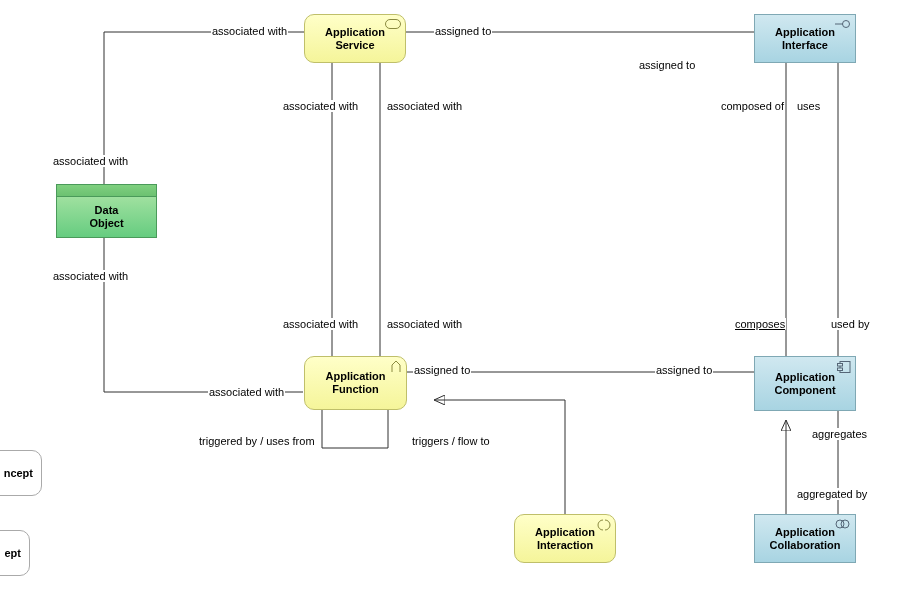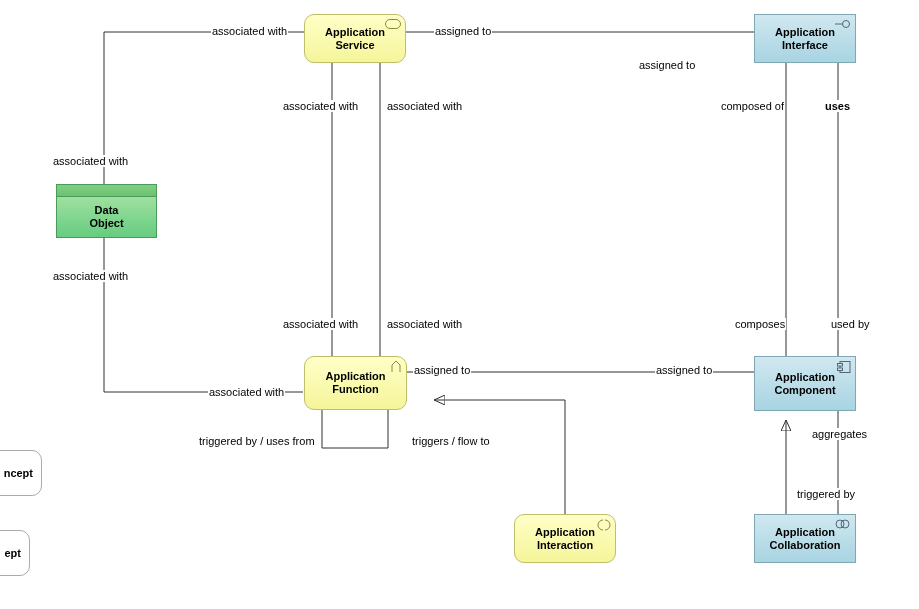--- a/index.html
+++ b/index.html
@@ -199,23 +199,23 @@
 
 <span class="edge-label" style="left:282px; top:100px;">associated with</span>
 <span class="edge-label" style="left:386px; top:100px;">associated with</span>
 <span class="edge-label" style="left:282px; top:318px;">associated with</span>
 <span class="edge-label" style="left:386px; top:318px;">associated with</span>
 
 <span class="edge-label" style="left:413px; top:364px;">assigned to</span>
 <span class="edge-label" style="left:655px; top:364px;">assigned to</span>
 
 <span class="edge-label" style="left:720px; top:100px;">composed of</span>
-<span class="edge-label" style="left:824px; top:100px;font-weight:bold;">uses</span>
-<span class="edge-label" style="left:734px; top:318px;">composes</span>
+<span class="edge-label" style="left:796px; top:100px;">uses</span>
+<span class="edge-label" style="left:734px; top:318px;text-decoration:underline;">composes</span>
 <span class="edge-label" style="left:822px; top:318px;margin-left:8px;">used by</span>
 
 <span class="edge-label" style="left:811px; top:428px;">aggregates</span>
-<span class="edge-label" style="left:796px; top:488px;">triggered by</span>
+<span class="edge-label" style="left:796px; top:488px;">aggregated by</span>
 
 <span class="edge-label" style="left:198px; top:435px;">triggered by / uses from</span>
 <span class="edge-label" style="left:411px; top:435px;">triggers / flow to</span>
 
 </div>
 
 </body></html>

